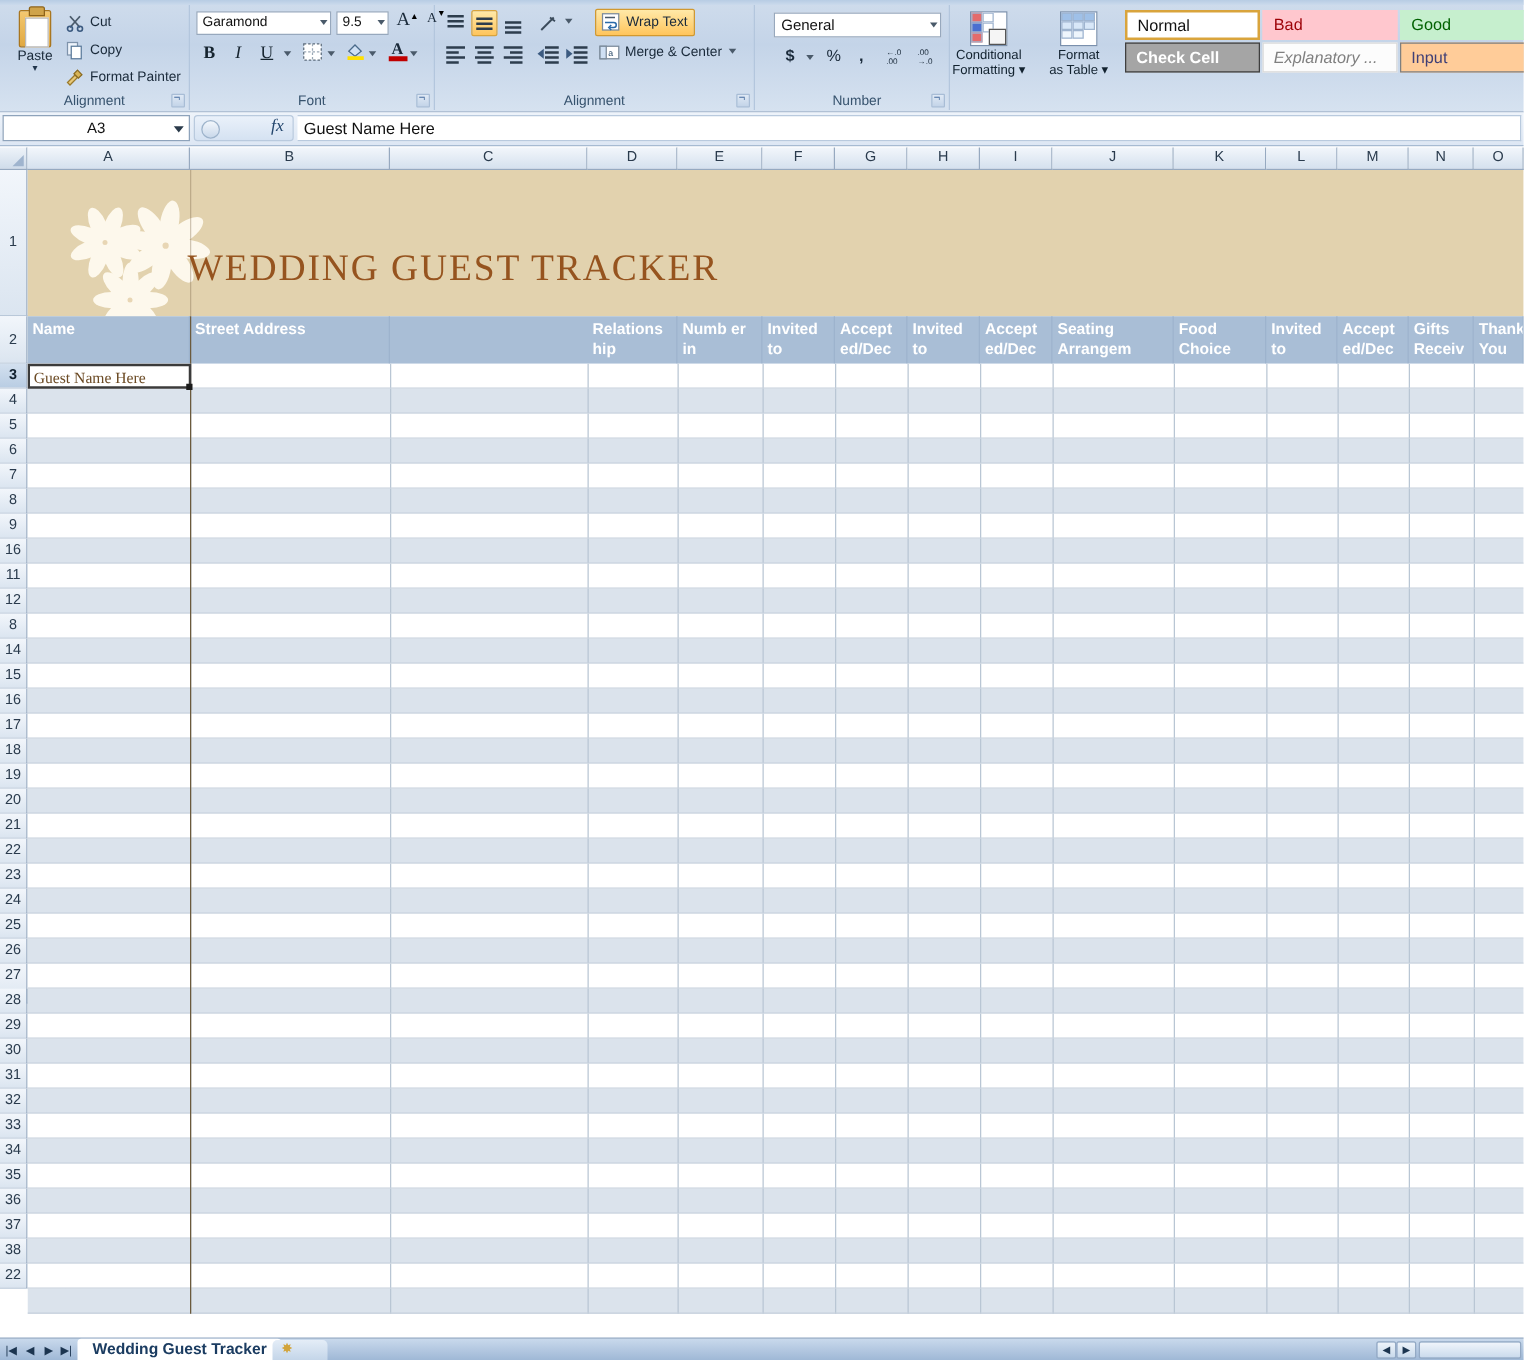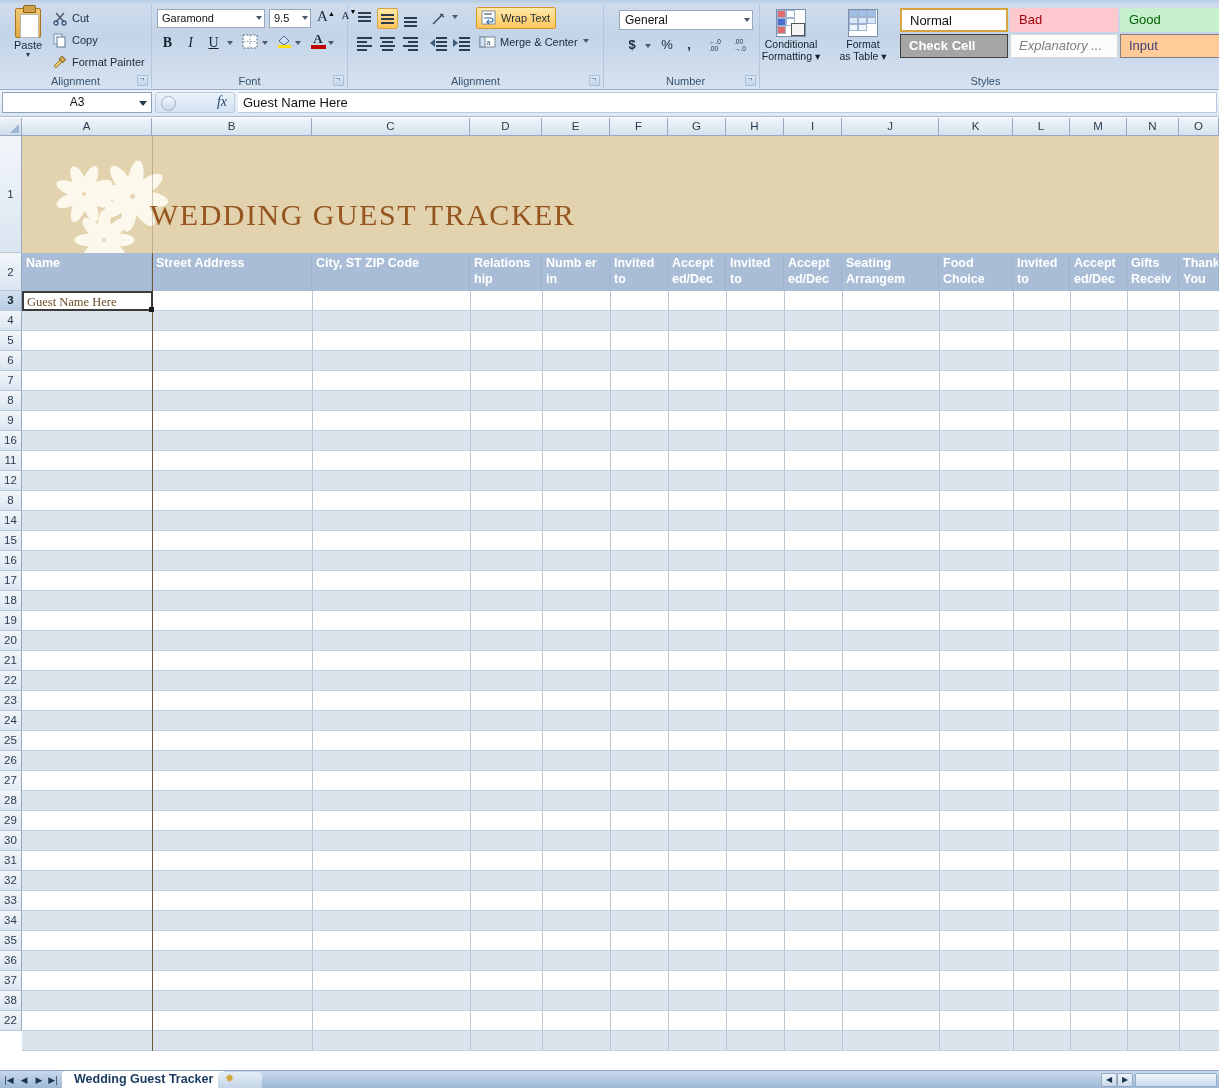--- a/index.html
+++ b/index.html
@@ -584,21 +584,20 @@
       <div class="styletile" id="t4" style="left: 148px; top: 30px; width: 108px; font-weight: bold; background: rgb(165, 165, 165); color: rgb(255, 255, 255); border: 1px solid rgb(63, 63, 63);">
         <span>Check Cell</span>
       </div>
       <div class="styletile" id="t5" style="left: 258px; top: 30px; width: 108px; font-style: italic; background: rgb(252, 252, 252); color: rgb(127, 127, 127); border: 1px solid rgb(217, 217, 217);">
         <span>Explanatory ...</span>
       </div>
       <div class="styletile" id="t6" style="left: 368px; top: 30px; width: 108px; background: rgb(255, 204, 153); color: rgb(63, 63, 118); border: 1px solid rgb(127, 127, 127);">
         <span>Input</span>
       </div>
 
-      <div class="rgroup-label">Styles</div>
     </div>
   </div>
 
   <div class="fbar">
     <div class="namebox">
       <span>A3</span>
       <span class="nb-caret"></span>
     </div>
     <div class="fx-zone">
       <div class="fx-circle"></div>
@@ -706,21 +705,20 @@
             <div class="petal" style="width: 13px; height: 30px; left: 75.5px; top: 74px; transform-origin: 50% 100%; transform: rotate(315deg);"></div>
             <div style="position: absolute; border-radius: 50%; background: rgb(232, 214, 180); width: 4px; height: 4px; left: 80px; top: 102px;"></div>
           </div>
         <div class="colsep-banner" style="left:130px;"></div>
         <div class="banner-title">WEDDING GUEST TRACKER</div>
       </div>
 
       <div class="hdrow" id="hdrow">
           <div class="hdcell" style="left: 0px; width: 130px;">Name</div>
           <div class="hdcell" style="left: 130px; width: 160px;">Street Address</div>
-          <div class="hdcell" style="left: 290px; width: 158px;">City, ST  ZIP Code</div>
           <div class="hdcell" style="left: 448px; width: 72px;">Relations hip</div>
           <div class="hdcell" style="left: 520px; width: 68px;">Numb er in</div>
           <div class="hdcell" style="left: 588px; width: 58px;">Invited to</div>
           <div class="hdcell" style="left: 646px; width: 58px;">Accept ed/Dec</div>
           <div class="hdcell" style="left: 704px; width: 58px;">Invited to</div>
           <div class="hdcell" style="left: 762px; width: 58px;">Accept ed/Dec</div>
           <div class="hdcell" style="left: 820px; width: 97px;">Seating Arrangem</div>
           <div class="hdcell" style="left: 917px; width: 74px;">Food Choice</div>
           <div class="hdcell" style="left: 991px; width: 57px;">Invited to</div>
           <div class="hdcell" style="left: 1048px; width: 57px;">Accept ed/Dec</div>

